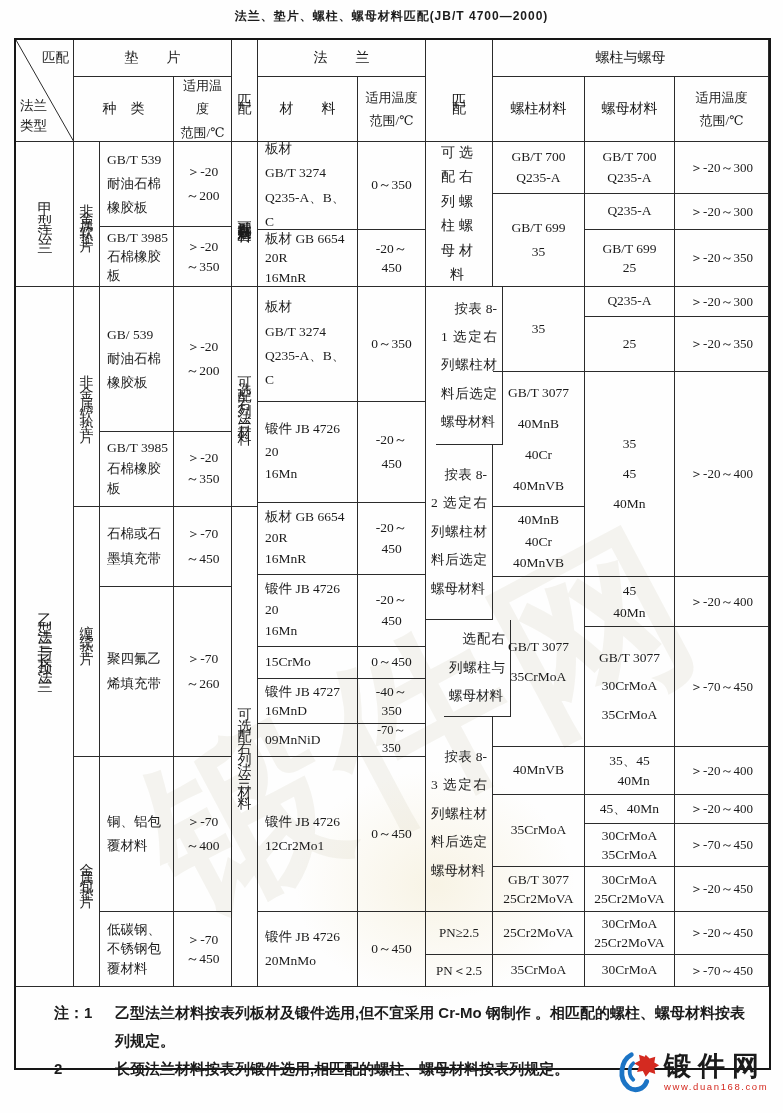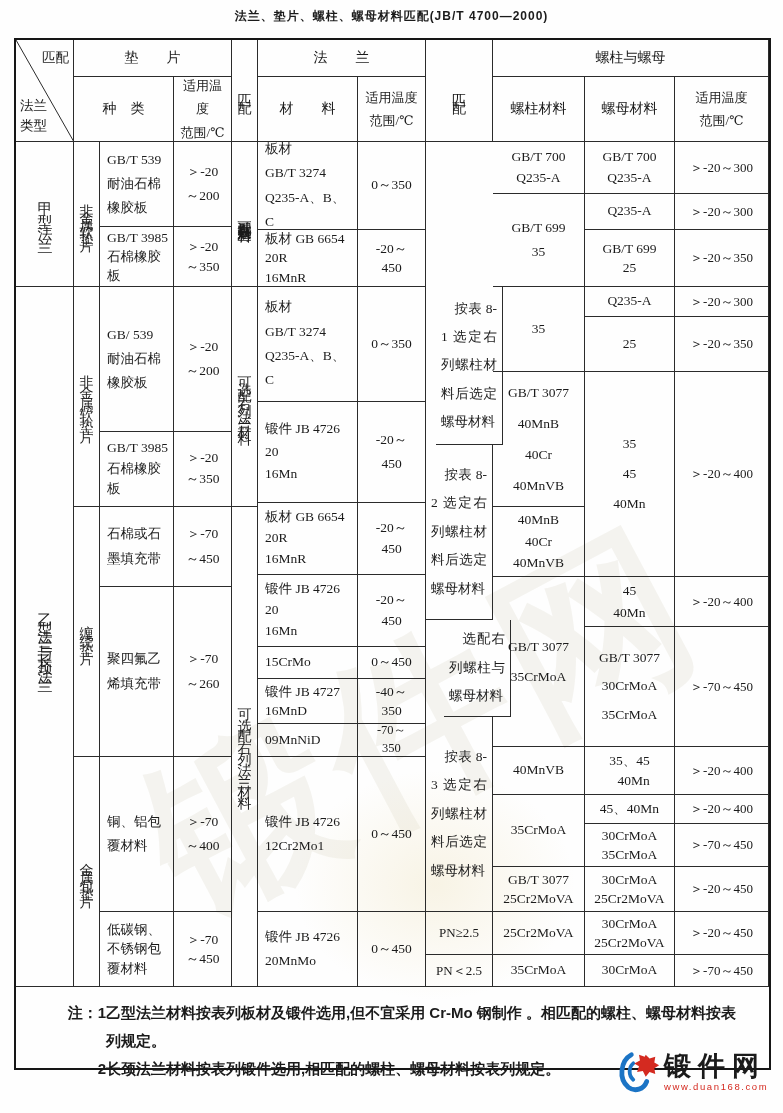--- a/index.html
+++ b/index.html
@@ -15,21 +15,21 @@
   .v{writing-mode:vertical-rl;text-orientation:upright;font-size:15px;}
   .match{text-align:justify;line-height:2.1;text-indent:1em;padding:0 5px;font-size:13.5px;}
   .lh14{line-height:1.42;}
   .hdr{font-size:14px;}
   .corner-top{position:absolute;top:6px;right:4px;font-size:13.5px;}
   .corner-bottom{position:absolute;bottom:5px;left:4px;font-size:13.5px;white-space:pre-line;line-height:1.5;text-align:center;}
   .notes{position:absolute;left:0;top:947px;width:753px;height:81px;box-sizing:border-box;
          padding:12px 24px 0 38px;font-family:"Liberation Sans","DejaVu Sans",sans-serif;
          font-size:15px;font-weight:bold;color:#1b1b1b;}
   .note-row{display:flex;line-height:1.85;}
-  .note-label{width:52px;flex:none;text-align:right;white-space:nowrap;}
+  .note-label{width:52px;flex:none;margin-right:9px;white-space:nowrap;}
   .note-text{flex:1;}
   .watermark{position:absolute;left:130px;top:600px;z-index:0;font-size:185px;font-weight:bold;
              color:rgba(196,188,166,0.17);transform:rotate(-28deg);letter-spacing:12px;white-space:nowrap;}
   .wash{position:absolute;left:295px;top:770px;width:280px;height:230px;z-index:0;
         background:radial-gradient(closest-side,rgba(240,230,198,0.45),rgba(240,230,198,0));}
   .brand{position:absolute;left:616px;top:1048px;display:flex;align-items:center;z-index:6;}
   .brand-text{margin-left:2px;}
   .brand-name{font-size:27px;font-weight:bold;color:#1a1a1a;letter-spacing:7px;
               font-family:"Liberation Sans","DejaVu Sans",sans-serif;line-height:1.1;}
   .brand-url{font-size:9.5px;color:#d42a20;letter-spacing:1.6px;font-family:"Liberation Sans","DejaVu Sans",sans-serif;}
@@ -83,20 +83,21 @@
     <div class="cell v" style="left:216px;top:102px;width:26px;height:145px;letter-spacing:1px;font-size:14px;">可选配右列法兰材料</div>
     <div class="cell l" style="left:242px;top:102px;width:100px;height:88px;">板材
 GB/T 3274
 Q235-A、B、C</div>
     <div class="cell" style="left:342px;top:102px;width:68px;height:88px;">0～350</div>
     <div class="cell l lh14" style="left:242px;top:190px;width:100px;height:57px;">板材 GB 6654
 20R
 16MnR</div>
     <div class="cell lh14" style="left:342px;top:190px;width:68px;height:57px;">-20～
 450</div>
+    <div class="cell" style="left:410px;top:102px;width:67px;height:145px;padding:0 14px;letter-spacing:4px;line-height:1.75;font-size:14px;">可选配右列螺柱螺母材料</div>
     <div class="cell" style="left:477px;top:102px;width:92px;height:52px;line-height:1.5;">GB/T 700
 Q235-A</div>
     <div class="cell" style="left:569px;top:102px;width:90px;height:52px;line-height:1.5;">GB/T 700
 Q235-A</div>
     <div class="cell" style="left:659px;top:102px;width:94px;height:52px;font-size:13px;">＞-20～300</div>
     <div class="cell" style="left:477px;top:154px;width:92px;height:93px;">GB/T 699
 35</div>
     <div class="cell" style="left:569px;top:154px;width:90px;height:36px;">Q235-A</div>
     <div class="cell" style="left:659px;top:154px;width:94px;height:36px;font-size:13px;">＞-20～300</div>
     <div class="cell lh14" style="left:569px;top:190px;width:90px;height:57px;">GB/T 699

